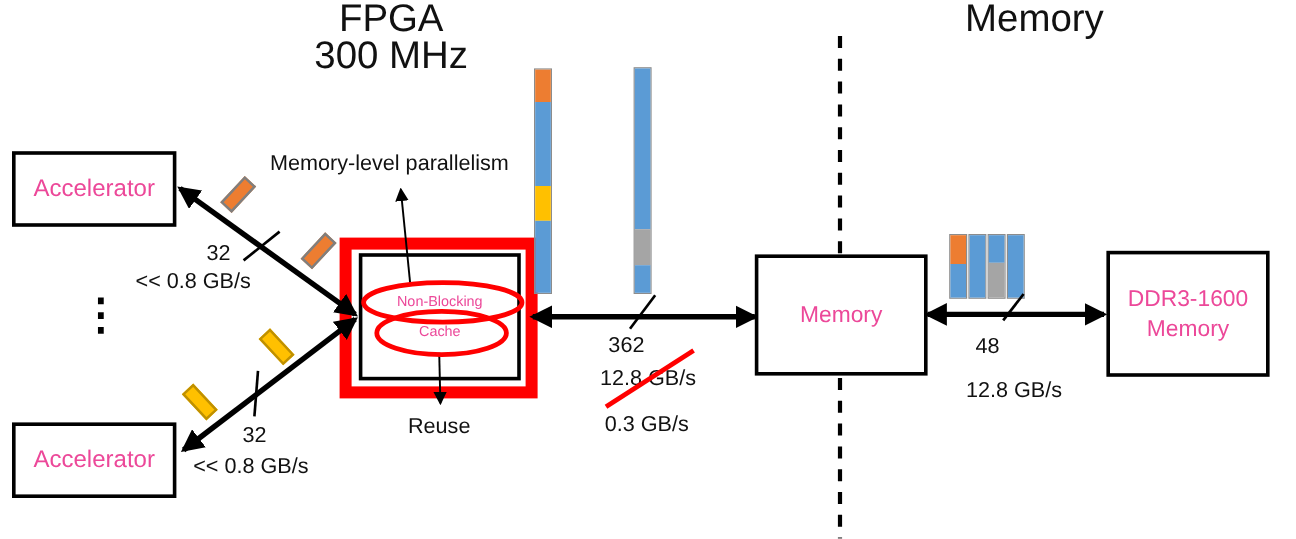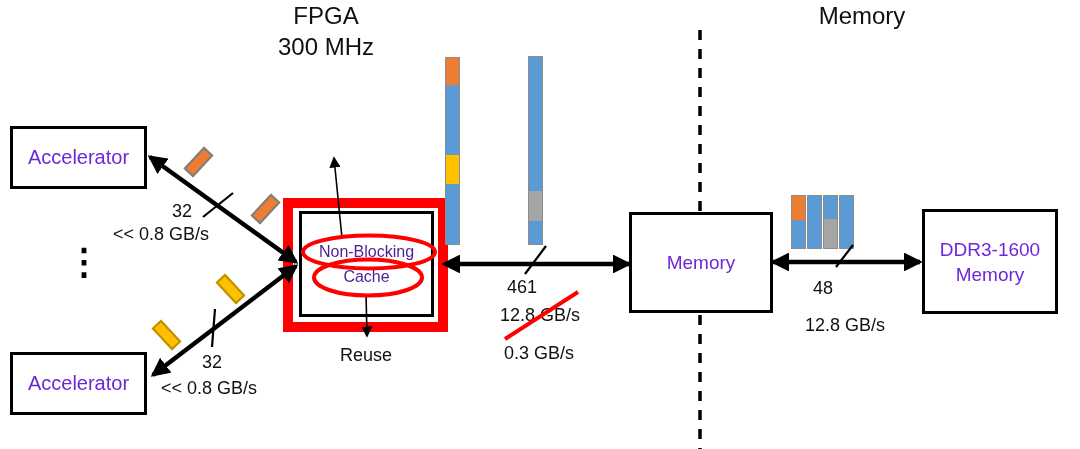--- a/index.html
+++ b/index.html
@@ -5,36 +5,36 @@
   html,body{margin:0;padding:0;background:#ffffff;}
   #stage{
     position:relative;width:1080px;height:449px;background:#ffffff;overflow:hidden;
     font-family:"Liberation Sans",sans-serif;color:#1a1a1a;
   }
   .svg-layer{position:absolute;left:0;top:0;width:1080px;height:449px;pointer-events:none;}
   .z1{z-index:1}.z2{z-index:2}.z3{z-index:3}
 
   .title{
     position:absolute;top:0;width:220px;text-align:center;
-    font-size:24px;line-height:31px;color:#111;
+    font-size:32px;line-height:31px;color:#111;
   }
   .box{
     position:absolute;background:#fff;border:3px solid #000;box-sizing:border-box;
     display:flex;flex-direction:column;align-items:center;justify-content:center;
-    font-size:20px;line-height:25px;text-align:center;color:#6d28d9;
+    font-size:20px;line-height:25px;text-align:center;color:#ec4899;
   }
   .hl-box{
     position:absolute;left:283px;top:198px;width:165px;height:134px;
     border:10px solid #FF0000;box-sizing:border-box;background:#fff;
   }
   .cache-box{
     position:absolute;left:299px;top:211px;width:135px;height:106px;
     border:3px solid #000;box-sizing:border-box;background:#fff;
     display:flex;flex-direction:column;align-items:center;justify-content:center;
-    font-size:16px;line-height:25px;text-align:center;color:#4c1d95;
+    font-size:12px;line-height:25px;text-align:center;color:#ec4899;
   }
   .lbl{
     position:absolute;font-size:18px;line-height:20px;color:#111;white-space:nowrap;
     transform:translateX(-50%);text-align:center;
   }
   .lbl-left{transform:none;}
   .bar{
     position:absolute;display:flex;flex-direction:column;box-sizing:content-box;
     border:1px solid #8c8c8c;
   }
@@ -114,28 +114,29 @@
     </div>
   <div class="bar z2" style="left:839px;top:195px;width:13px;">
       <div style="height: 52px; background: rgb(91, 155, 213);"></div>
     </div>
 
   <div class="pkt pkt-orange z2" style="left:192px;top:147px;"></div>
   <div class="pkt pkt-orange z2" style="left:259px;top:194px;"></div>
   <div class="pkt pkt-gold z2" style="left:160px;top:320px;"></div>
   <div class="pkt pkt-gold z2" style="left:224px;top:274px;"></div>
 
+  <div class="lbl lbl-left z2" style="left:225px;top:126px;">Memory-level parallelism</div>
   <div class="lbl z2" style="left:366px;top:345px;">Reuse</div>
 
   <div class="lbl z2" style="left:182px;top:201px;">32</div>
   <div class="lbl z2" style="left:161px;top:224px;">&lt;&lt; 0.8 GB/s</div>
   <div class="lbl z2" style="left:212px;top:352px;">32</div>
   <div class="lbl z2" style="left:209px;top:378px;">&lt;&lt; 0.8 GB/s</div>
 
-  <div class="lbl z2" style="left:522px;top:277px;">461</div>
+  <div class="lbl z2" style="left:522px;top:277px;">362</div>
   <div class="lbl z2" style="left:540px;top:305px;">12.8 GB/s</div>
   <div class="lbl z2" style="left:539px;top:343px;">0.3 GB/s</div>
 
   <div class="lbl z2" style="left:823px;top:278px;">48</div>
   <div class="lbl z2" style="left:845px;top:315px;">12.8 GB/s</div>
 
   <svg class="svg-layer z3">
     <defs>
       <marker id="ah" viewBox="0 0 10 10" refX="8.5" refY="5" markerWidth="4.2" markerHeight="4.2" orient="auto-start-reverse">
           <path d="M0,0 L10,5 L0,10 z" fill="#000"></path>

